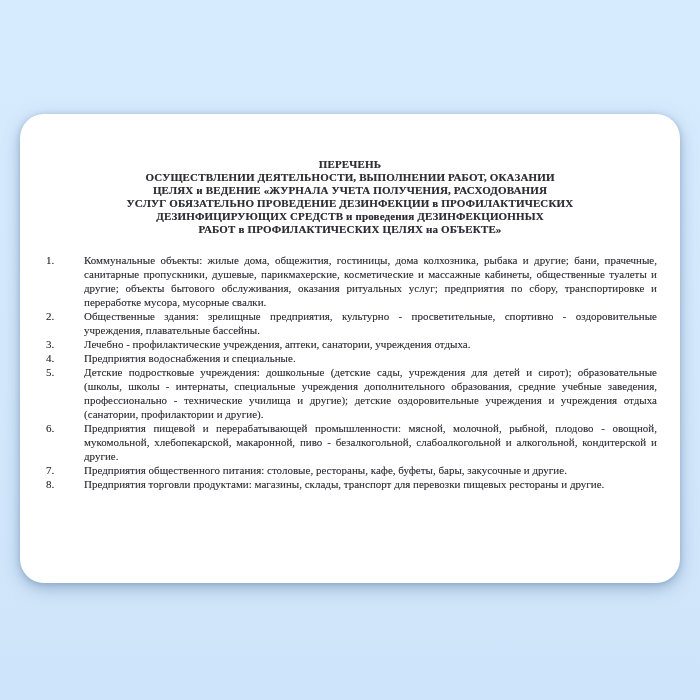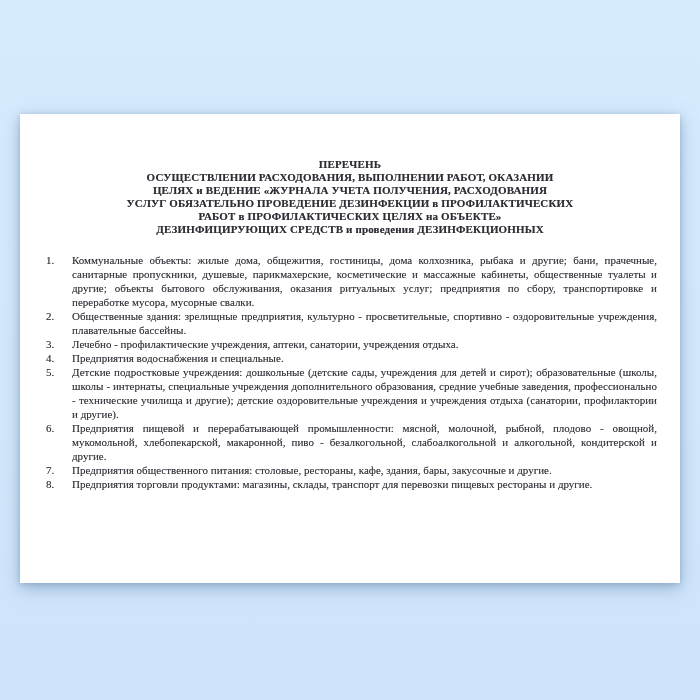--- a/index.html
+++ b/index.html
@@ -12,20 +12,21 @@
   }
   .paper {
     position: absolute;
     left: 20px;
     top: 114px;
     width: 660px;
     height: 469px;
     background: #ffffff;
     box-shadow: 0 5px 16px rgba(96, 128, 166, 0.50),
                 0 1px 5px rgba(96, 128, 166, 0.35);
+    border-radius: 24px;
   }
   .title {
     margin-top: 44px;
     text-align: center;
     font-family: "Liberation Serif", "DejaVu Serif", serif;
     font-weight: 700;
     font-size: 11px;
     line-height: 13px;
     color: #2e2e36;
     letter-spacing: 0.15px;
@@ -35,35 +36,35 @@
     margin-top: 17px;
     padding: 0 23px 0 26px;
     font-family: "Liberation Serif", "DejaVu Serif", serif;
     font-size: 11px;
     line-height: 14px;
     color: #32323a;
     text-shadow: 0 0 0.4px rgba(50, 50, 58, 0.45);
   }
   .item { display: flex; }
   .item .num { flex: 0 0 26px; }
-  .item .txt { flex: 1 1 auto; text-align: justify; }
+  .item .txt { flex: 1 1 auto; text-align: justify; margin-left: 12px; }
 </style>
 </head>
 <body>
 
 <div class="scene">
   <div class="paper">
 
     <div class="title">
       <div>ПЕРЕЧЕНЬ</div>
-      <div>ОСУЩЕСТВЛЕНИИ РАСХОДОВАНИЯ, ВЫПОЛНЕНИИ РАБОТ, ОКАЗАНИИ</div>
+      <div>ОСУЩЕСТВЛЕНИИ ДЕЯТЕЛЬНОСТИ, ВЫПОЛНЕНИИ РАБОТ, ОКАЗАНИИ</div>
       <div>ЦЕЛЯХ и ВЕДЕНИЕ «ЖУРНАЛА УЧЕТА ПОЛУЧЕНИЯ, РАСХОДОВАНИЯ</div>
       <div>УСЛУГ ОБЯЗАТЕЛЬНО ПРОВЕДЕНИЕ ДЕЗИНФЕКЦИИ в ПРОФИЛАКТИЧЕСКИХ</div>
+      <div>ДЕЗИНФИЦИРУЮЩИХ СРЕДСТВ и проведения ДЕЗИНФЕКЦИОННЫХ</div>
       <div>РАБОТ в ПРОФИЛАКТИЧЕСКИХ ЦЕЛЯХ на ОБЪЕКТЕ»</div>
-      <div>ДЕЗИНФИЦИРУЮЩИХ СРЕДСТВ и проведения ДЕЗИНФЕКЦИОННЫХ</div>
     </div>
 
     <div class="list">
       <div class="item">
         <span class="num">1.</span>
         <span class="txt">Коммунальные объекты: жилые дома, общежития, гостиницы, дома колхозника, рыбака и другие; бани, прачечные, санитарные пропускники, душевые, парикмахерские, косметические и массажные кабинеты, общественные туалеты и другие; объекты бытового обслуживания, оказания ритуальных услуг; предприятия по сбору, транспортировке и переработке мусора, мусорные свалки.</span>
       </div>
       <div class="item">
         <span class="num">2.</span>
         <span class="txt">Общественные здания: зрелищные предприятия, культурно - просветительные, спортивно - оздоровительные учреждения, плавательные бассейны.</span>
@@ -79,21 +80,21 @@
       <div class="item">
         <span class="num">5.</span>
         <span class="txt">Детские подростковые учреждения: дошкольные (детские сады, учреждения для детей и сирот); образовательные (школы, школы - интернаты, специальные учреждения дополнительного образования, средние учебные заведения, профессионально - технические училища и другие); детские оздоровительные учреждения и учреждения отдыха (санатории, профилактории и другие).</span>
       </div>
       <div class="item">
         <span class="num">6.</span>
         <span class="txt">Предприятия пищевой и перерабатывающей промышленности: мясной, молочной, рыбной, плодово - овощной, мукомольной, хлебопекарской, макаронной, пиво - безалкогольной, слабоалкогольной и алкогольной, кондитерской и другие.</span>
       </div>
       <div class="item">
         <span class="num">7.</span>
-        <span class="txt">Предприятия общественного питания: столовые, рестораны, кафе, здания, бары, закусочные и другие.</span>
+        <span class="txt">Предприятия общественного питания: столовые, рестораны, кафе, буфеты, бары, закусочные и другие.</span>
       </div>
       <div class="item">
         <span class="num">8.</span>
         <span class="txt">Предприятия торговли продуктами: магазины, склады, транспорт для перевозки пищевых рестораны и другие.</span>
       </div>
     </div>
 
   </div>
 </div>
 

